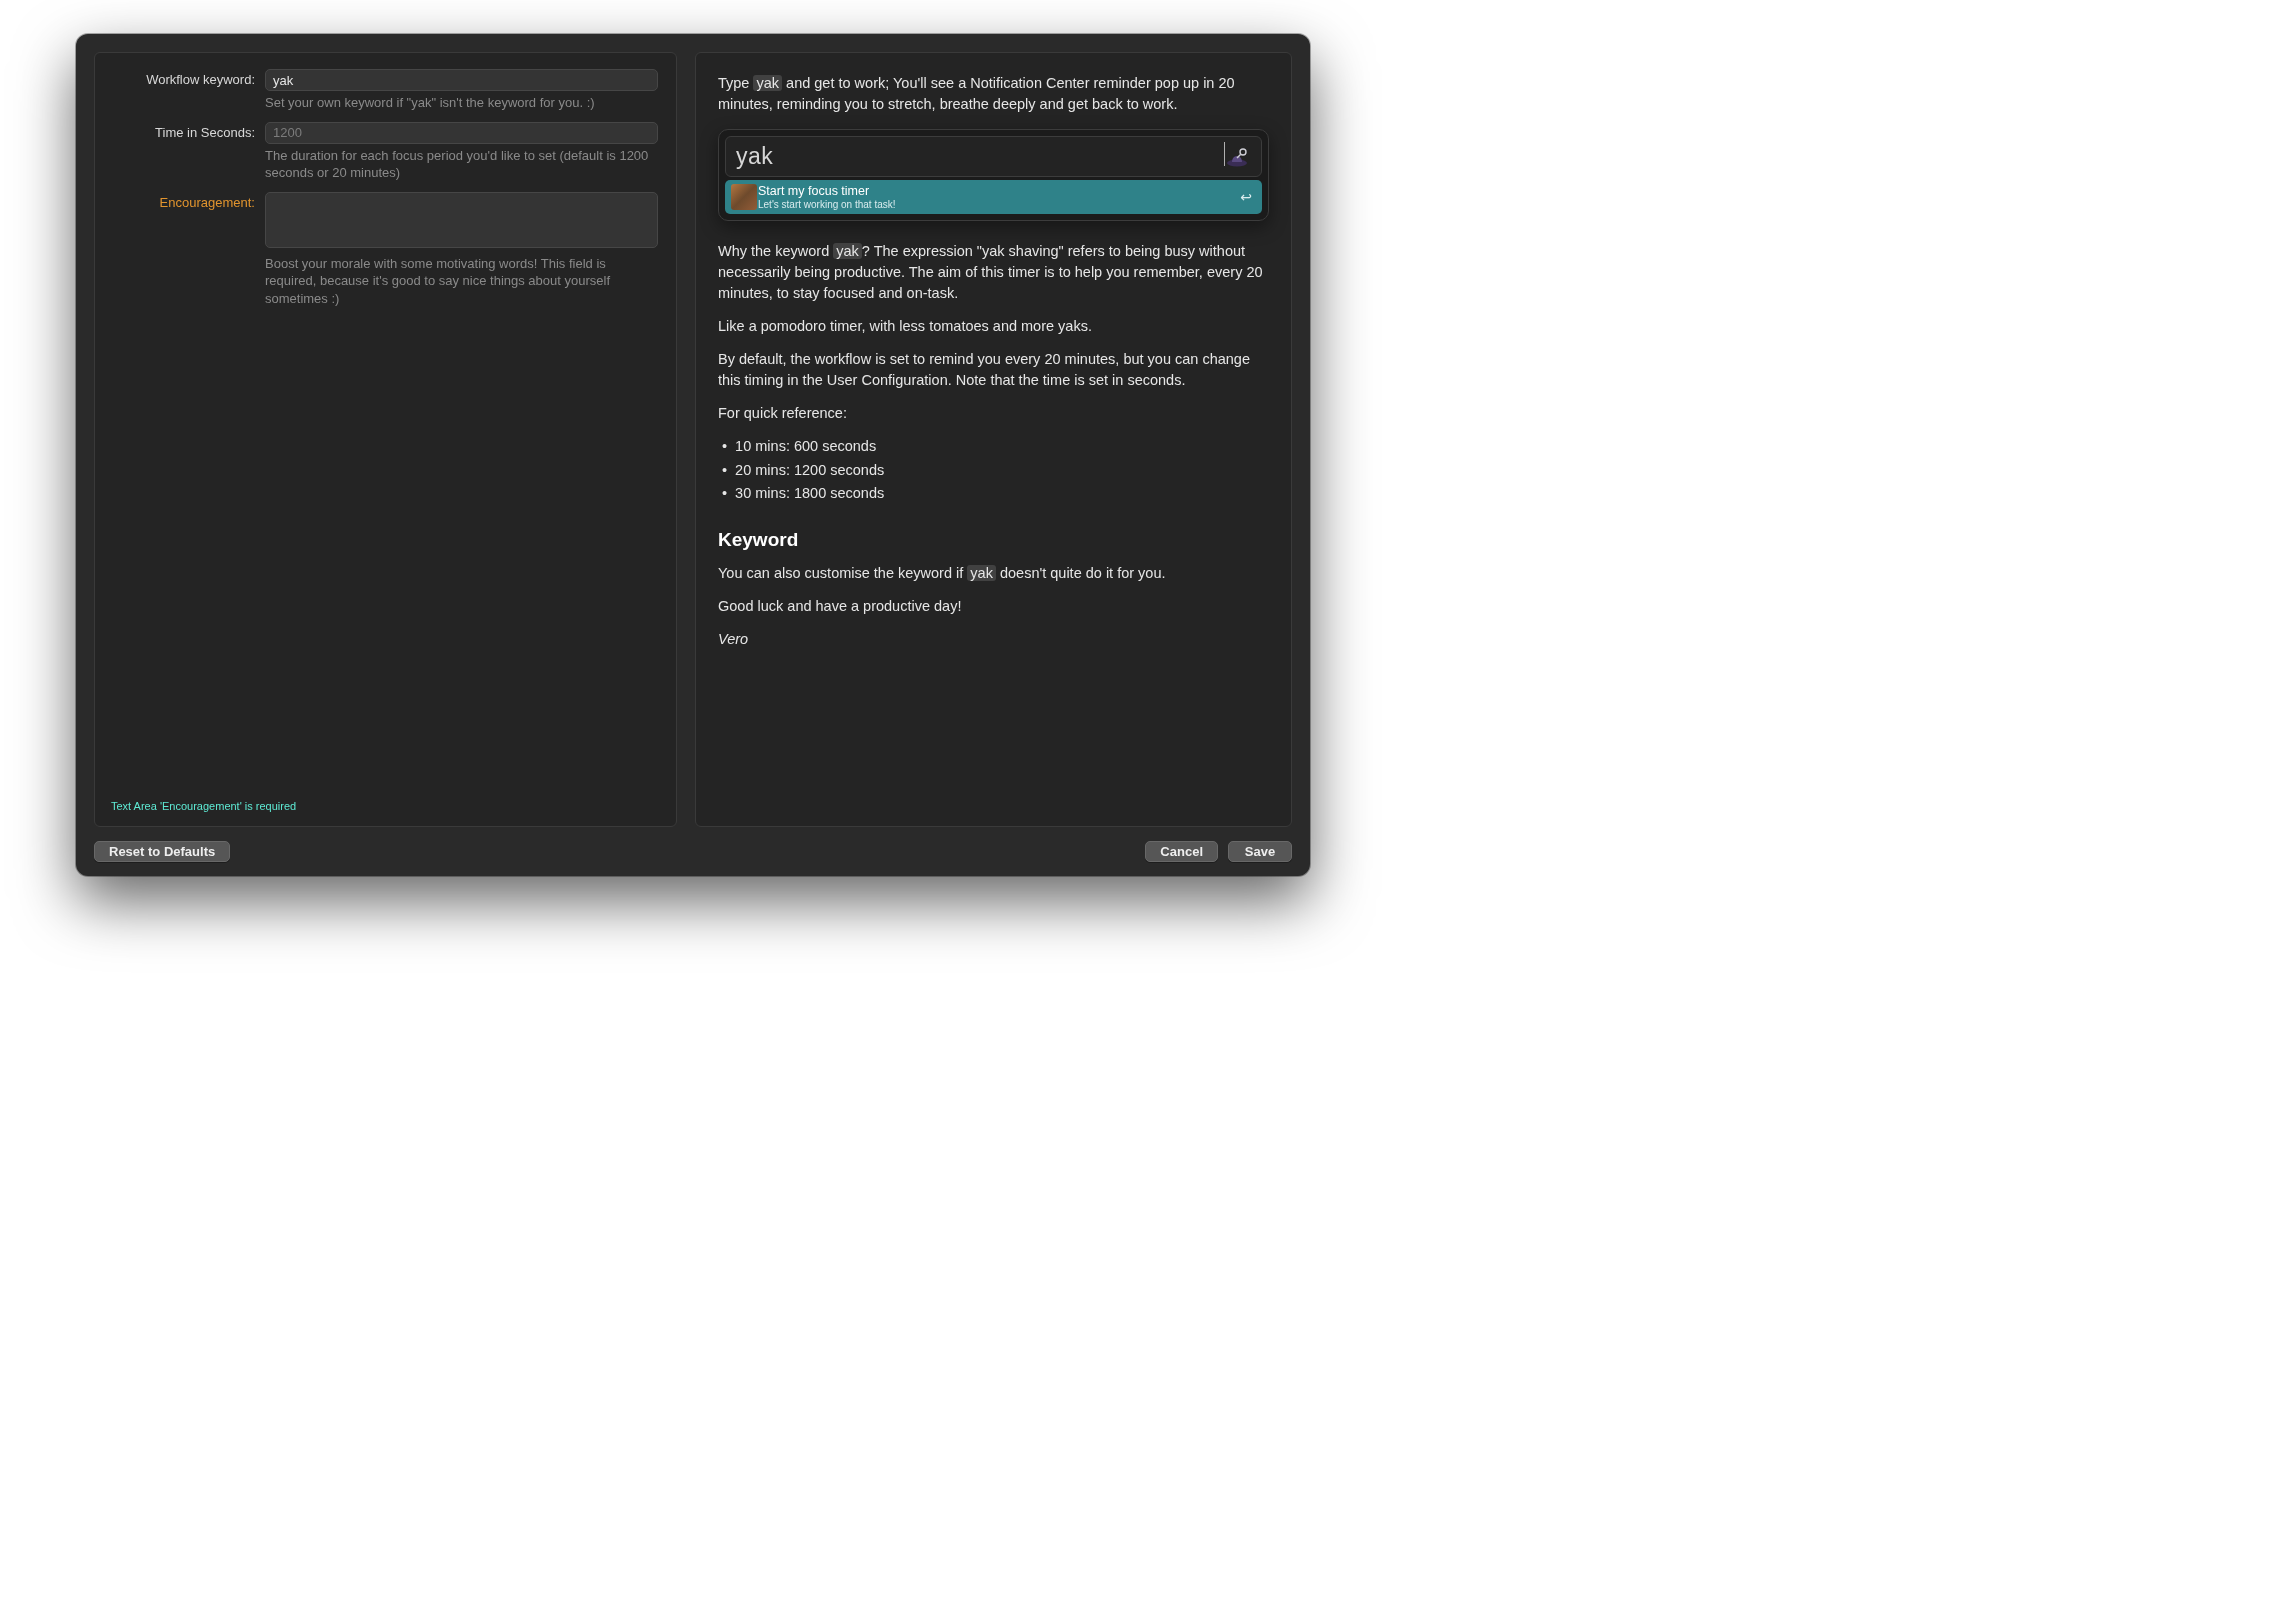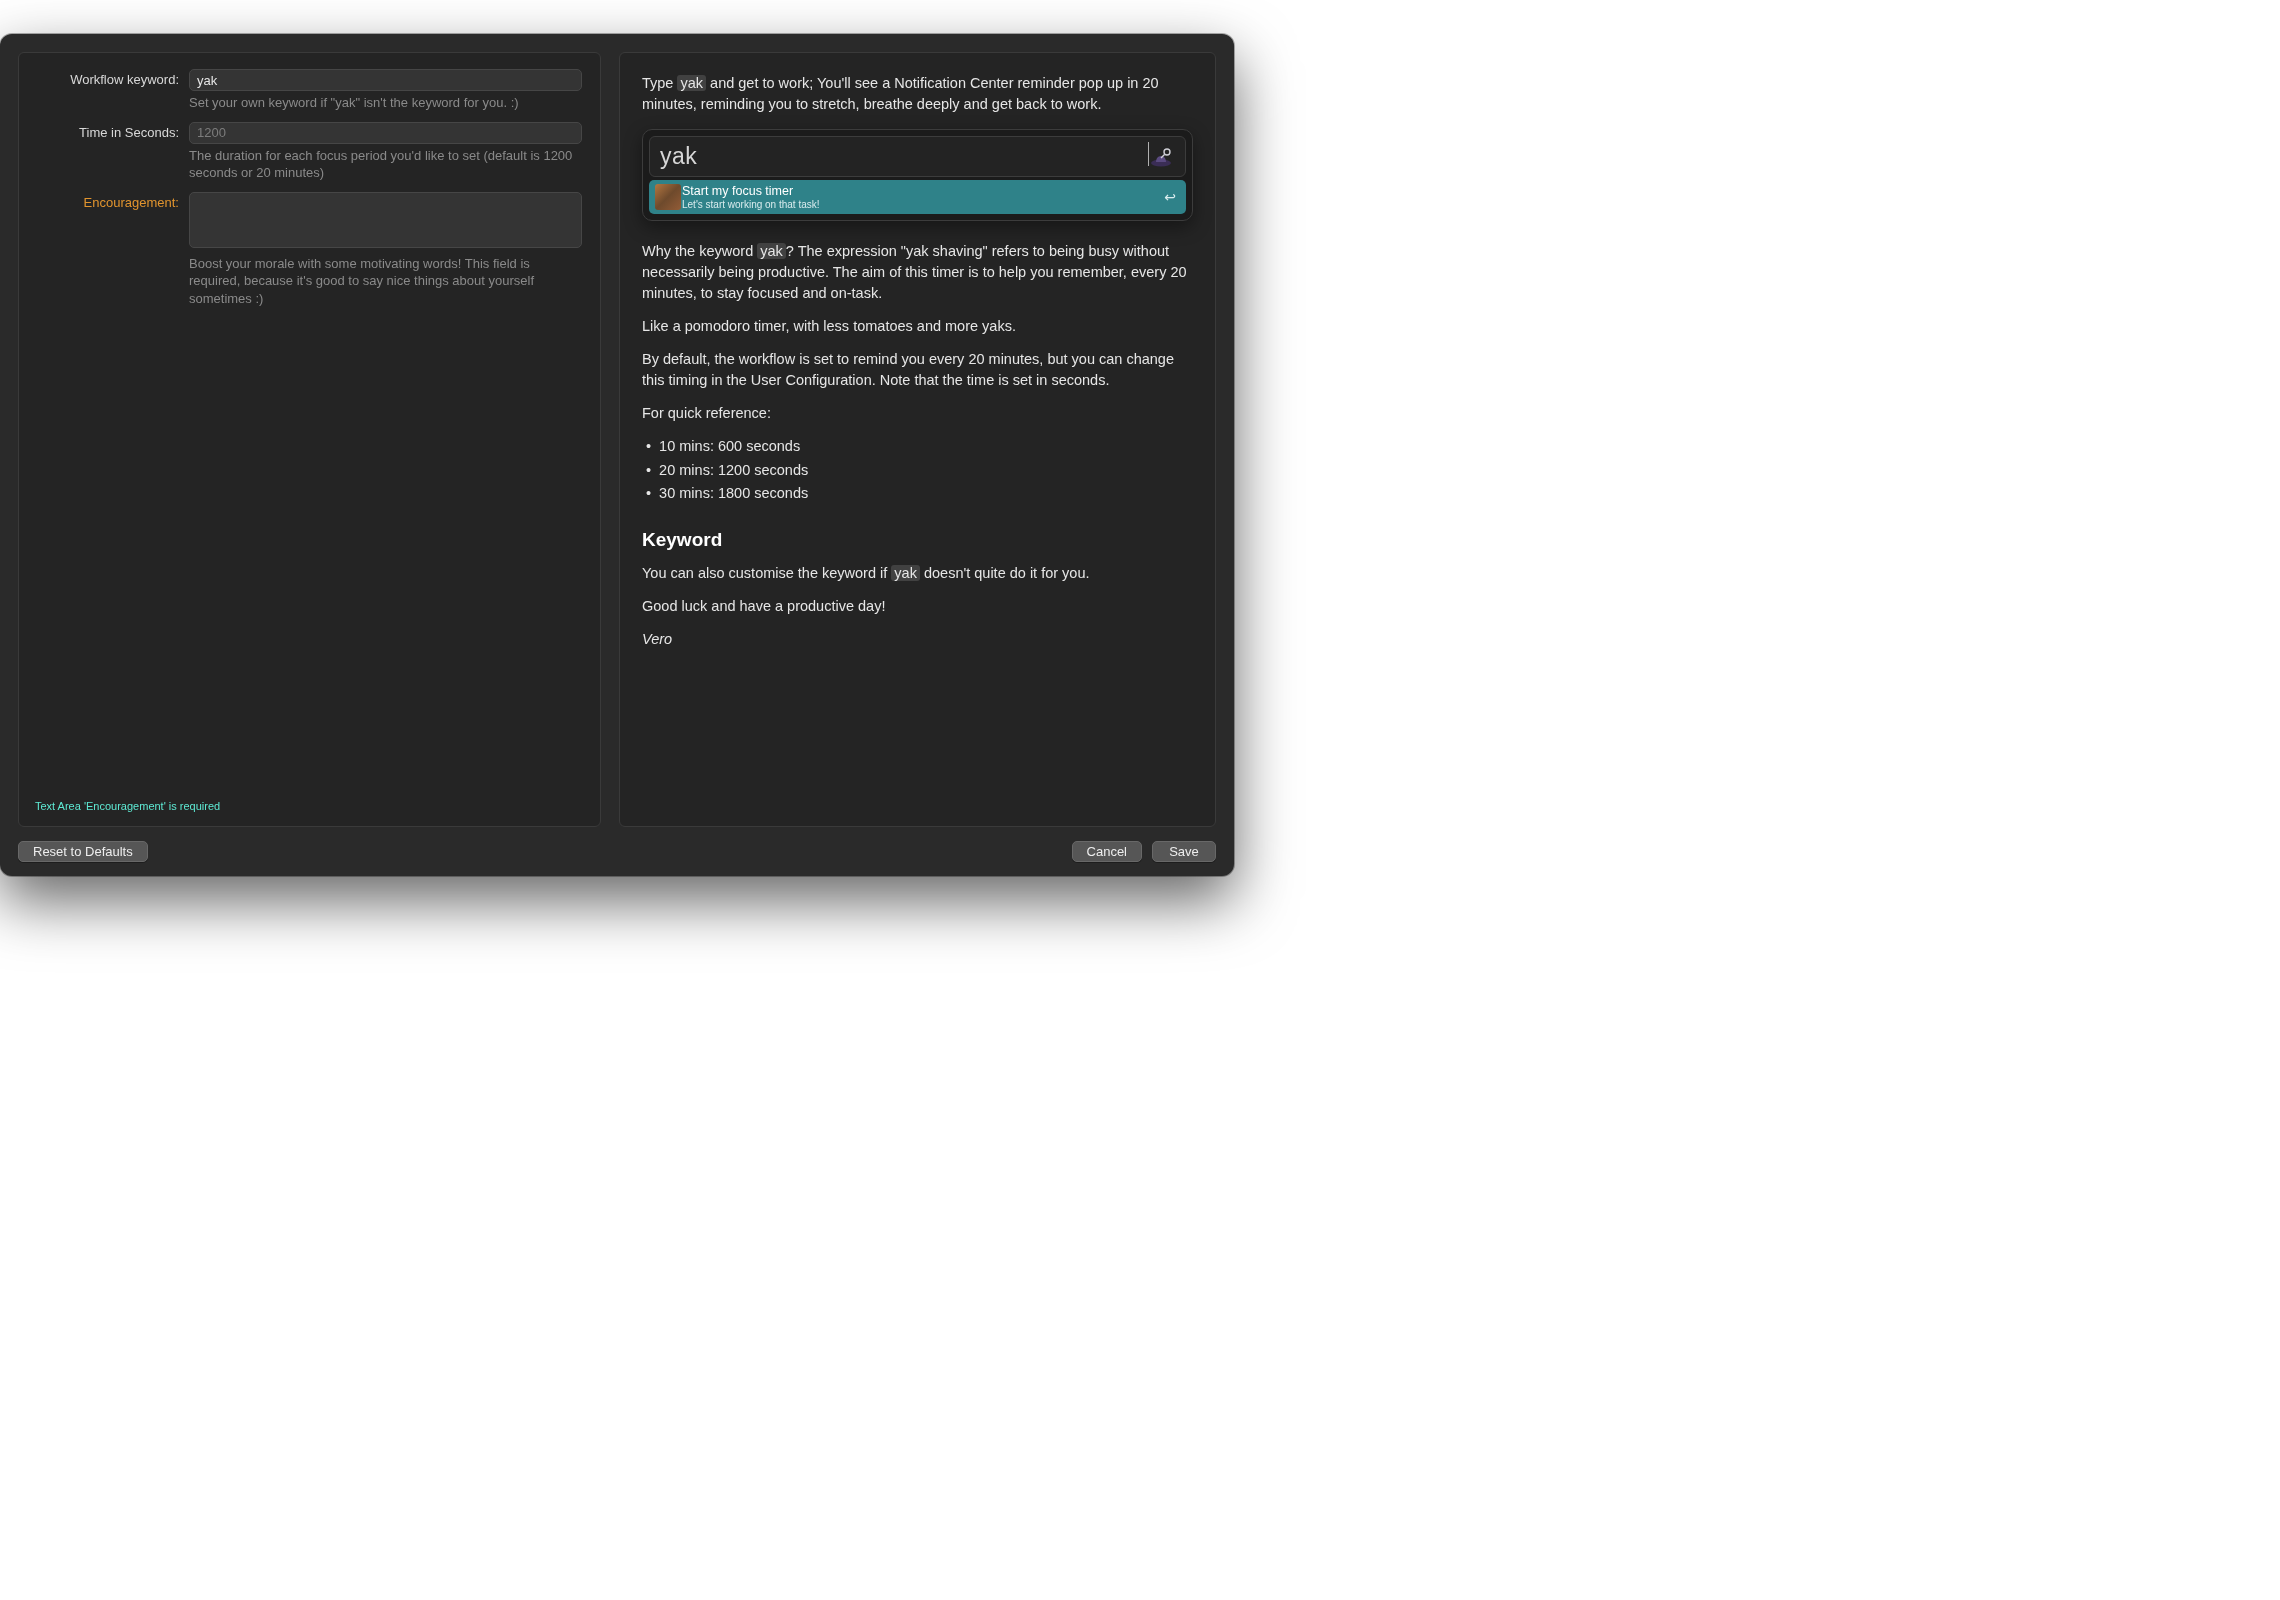--- a/index.html
+++ b/index.html
@@ -9,21 +9,21 @@
     background: transparent;
     font-family: -apple-system, BlinkMacSystemFont, "Segoe UI", Helvetica, Arial, sans-serif;
     -webkit-font-smoothing: antialiased;
   }
   .wrapper {
     width: 1310px;
     height: 910px;
     background: transparent;
     display: flex;
     align-items: center;
-    justify-content: flex-start;
+    justify-content: flex-end;
   }
   .window {
     width: 1234px;
     height: 842px;
     background: #2a2a2a;
     border-radius: 12px;
     box-shadow: 0 25px 60px rgba(0,0,0,0.6), 0 0 0 1px rgba(0,0,0,0.3);
     padding: 18px 18px 14px 18px;
     display: flex;
     flex-direction: column;
@@ -196,20 +196,21 @@
     background: #565656;
     border: 1px solid #686868;
     color: #eeeeee;
     font-size: 13px;
     padding: 2px 14px;
     border-radius: 5px;
     cursor: pointer;
     font-family: inherit;
     box-shadow: 0 1px 0 rgba(0,0,0,0.3);
     min-width: 64px;
+    font-weight: bold;
   }
 
   
   .panel-right::-webkit-scrollbar { width:0; }
 </style>
 </head>
 <body>
 
 <div class="wrapper">
   <div class="window">

